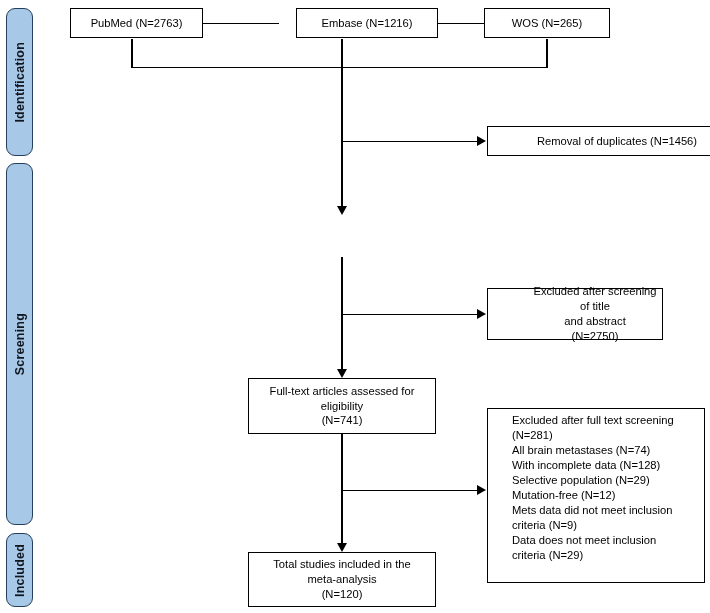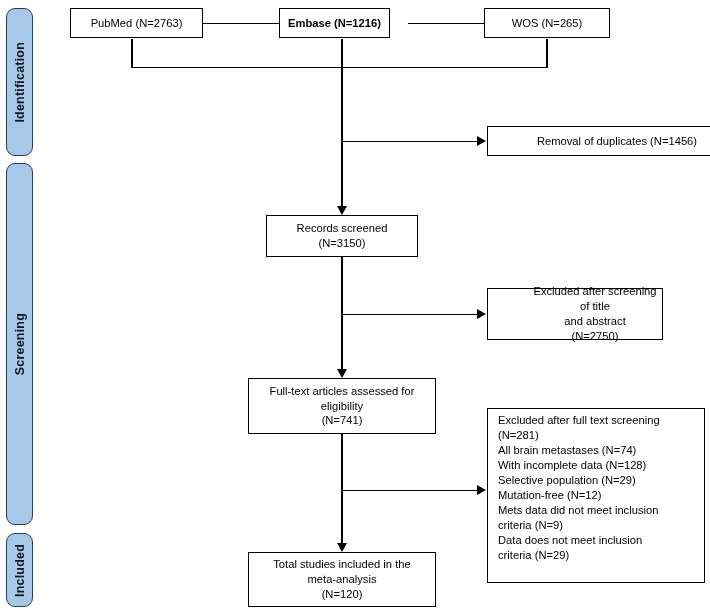--- a/index.html
+++ b/index.html
@@ -51,21 +51,21 @@
     justify-content: flex-end;
     text-align: center;
     font-size: 11.2px;
     color: #000000;
     line-height: 1.32;
     padding: 2px 5px;
   }
   .box.left-align {
     justify-content: flex-start;
     text-align: left;
-    padding: 4px 10px;
+    padding: 4px 24px;
     align-items: flex-start;
   }
   .box .box-text {
     width: 100%;
     white-space: pre-line;
   }
   .box.left-align .box-text {
     line-height: 1.335;
   }
 
@@ -127,36 +127,32 @@
   <div class="vline" style="left:341px; top:39px; height:168px;"></div>
   <div class="arrow-down" style="left:336.5px; top:206px;"></div>
 
   <div class="hline" style="left:341px; top:140.5px; width:136px;"></div>
   <div class="arrow-right" style="left:477px; top:136px;"></div>
 
   <div class="box" style="left:70px; top:8px; width:133px; height:30px;">
     <span class="box-text">PubMed (N=2763)</span>
   </div>
 
-  <div class="box" style="left:279px; top:8px; width:111px; height:30px;font-weight:bold;">
+  <div class="box" style="left:296px; top:8px; width:142px; height:30px;">
     <span class="box-text">Embase (N=1216)</span>
   </div>
 
   <div class="box" style="left:484px; top:8px; width:126px; height:30px;">
     <span class="box-text">WOS (N=265)</span>
   </div>
 
   <div class="box" style="left:487px; top:126px; width:260px; height:30px;">
     <span class="box-text">Removal of duplicates (N=1456)</span>
   </div>
 
-  <div class="box" style="left:266px; top:215px; width:152px; height:42px;">
-    <span class="box-text">Records screened
-(N=3150)</span>
-  </div>
 
   <div class="vline" style="left:341px; top:257px; height:113px;"></div>
   <div class="arrow-down" style="left:336.5px; top:369px;"></div>
 
   <div class="hline" style="left:341px; top:313.5px; width:136px;"></div>
   <div class="arrow-right" style="left:477px; top:309px;"></div>
 
   <div class="box" style="left:487px; top:288px; width:176px; height:52px;padding-left:45px;">
     <span class="box-text">Excluded after screening of title
 and abstract

